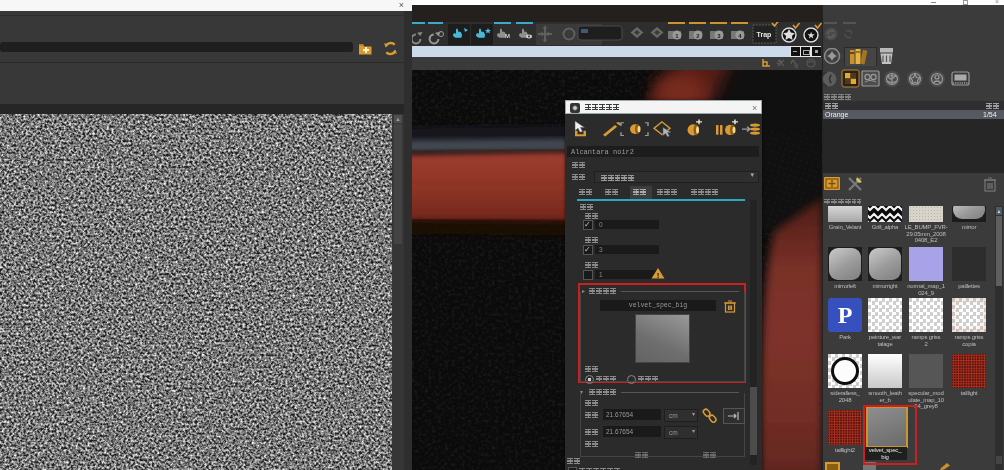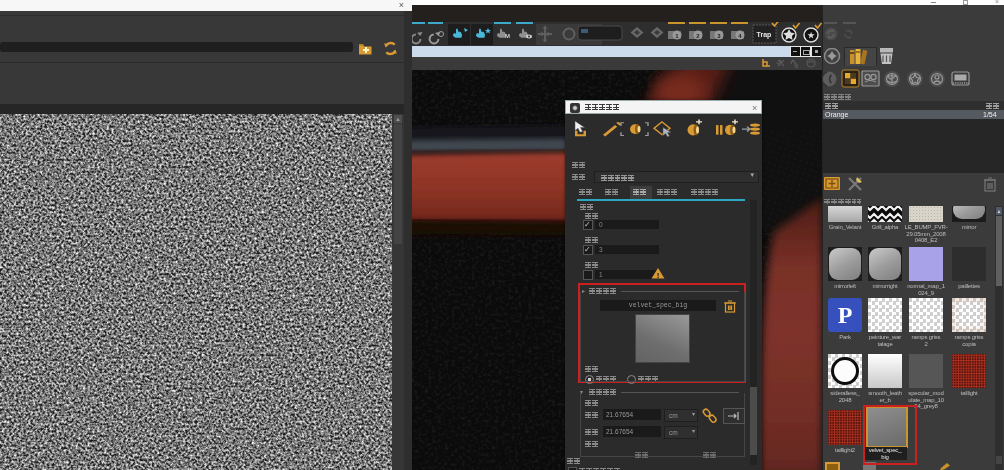--- a/index.html
+++ b/index.html
@@ -455,20 +455,23 @@
         <ellipse cx="167.5" cy="13" rx="2.5" ry="6.5" fill="#8a5f15"></ellipse>
         <ellipse cx="169" cy="13" rx="1.5" ry="4" fill="#f5d590"></ellipse>
       <path d="M170 4 l0 -1 m0 0 l-3 0 m3 0 l0 3 m0 -3 l3 0 m-3 0 l0 -3" stroke="#ece4cc" stroke-width="1.5" fill="none"></path>
       <path d="M177 12 l8 0 m0 0 l-3 -3 m3 3 l-3 3" stroke="#98a0aa" stroke-width="1.5" fill="none"></path>
       <ellipse cx="190" cy="7" rx="5" ry="2"></ellipse>
         <ellipse cx="190" cy="12" rx="5" ry="2"></ellipse>
         <ellipse cx="190" cy="17" rx="5" ry="2"></ellipse>
     </g>
   </svg>
 
+  <div class="abs" style="left:2px;top:46px;width:192px;height:11px;background:#1d1d1d;">
+    <span class="abs" style="left:4px;top:2px;font-size:7px;color:#9a9a9a;font-family:'Liberation Mono',monospace;">Alcantara noir2</span>
+  </div>
   <div class="zh abs" style="left:7px;top:62px;color:#999;"><b></b><b></b></div>
 
   <div class="zh abs" style="left:7px;top:74px;color:#999;"><b></b><b></b></div>
   <div class="abs" style="left:29px;top:71px;width:165px;height:12px;background:#2f2f2f;border:1px solid #1f1f1f;box-sizing:border-box;">
     <div class="zh abs" style="left:6px;top:3px;color:#aaa;"><b></b><b></b><b style="width:5px"></b><b></b><b></b></div>
     <div class="abs" style="right:4px;top:-1px;color:#aaa;font-size:7px;">▾</div>
   </div>
 
   <div class="abs" style="left:12px;top:86px;width:170px;height:13px;">
     <div class="abs" style="left:53px;top:0;width:22px;height:13px;background:#3d3d3d;"></div>

